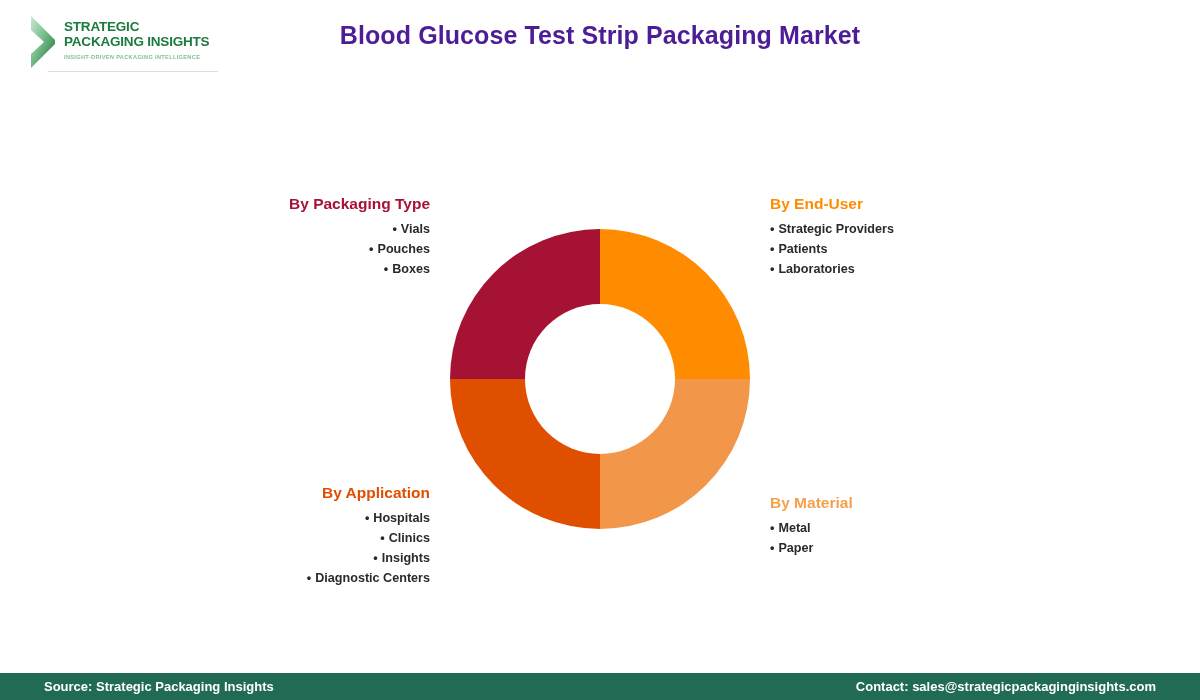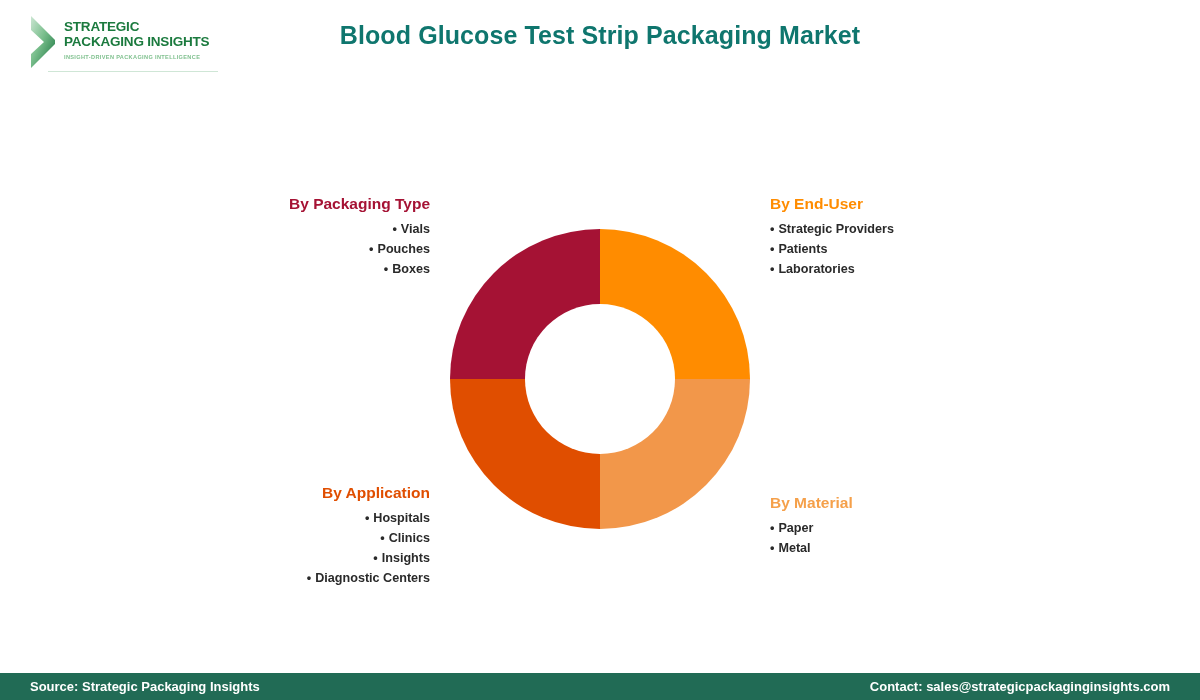--- a/index.html
+++ b/index.html
@@ -133,21 +133,21 @@
   #footer {
     position: absolute;
     left: 0;
     bottom: 0;
     width: 1200px;
     height: 27px;
     background: #216B55;
     display: flex;
     align-items: center;
     justify-content: space-between;
-    padding: 0 30px;
+    padding: 0 44px;
   }
   .footer-text {
     font-size: 13px;
     font-weight: bold;
     color: #ffffff;
     white-space: nowrap;
   }
 </style>
 </head>
 <body>
@@ -168,21 +168,21 @@
       </svg>
     </div>
     <div id="logo-text">
       <div class="logo-line">STRATEGIC</div>
       <div class="logo-line">PACKAGING INSIGHTS</div>
     </div>
     <div id="logo-tagline">INSIGHT-DRIVEN PACKAGING INTELLIGENCE</div>
     <div id="logo-rule"></div>
   </div>
 
-  <div id="title" style="color: #0f766e;">Blood Glucose Test Strip Packaging Market</div>
+  <div id="title" style="color: #4c1d95;">Blood Glucose Test Strip Packaging Market</div>
 
   <div id="donut">
     <svg width="300" height="300" viewBox="0 0 300 300" xmlns="http://www.w3.org/2000/svg">
       <path id="slice-0" d="M150 150 L150 0 A150 150 0 0 1 300 150 Z" fill="#FF8C00"></path>
       <path id="slice-1" d="M150 150 L300 150 A150 150 0 0 1 150 300 Z" fill="#F2974A"></path>
       <path id="slice-2" d="M150 150 L150 300 A150 150 0 0 1 0 150 Z" fill="#E04E00"></path>
       <path id="slice-3" d="M150 150 L0 150 A150 150 0 0 1 150 0 Z" fill="#A51234"></path>
     </svg>
     <div id="donut-hole"></div>
   </div>
@@ -211,22 +211,22 @@
       <li><span class="bullet">•</span><span>Hospitals</span></li>
       <li><span class="bullet">•</span><span>Clinics</span></li>
       <li><span class="bullet">•</span><span>Insights</span></li>
       <li><span class="bullet">•</span><span>Diagnostic Centers</span></li>
     </ul>
   </div>
 
   <div class="seg align-left" id="seg-material">
     <div class="seg-title" style="color: rgb(245, 160, 74);">By Material</div>
     <ul class="seg-list">
+      <li><span class="bullet">•</span><span>Metal</span></li>
       <li><span class="bullet">•</span><span>Paper</span></li>
-      <li><span class="bullet">•</span><span>Metal</span></li>
     </ul>
   </div>
 
   <div id="footer" style="background: rgb(33, 107, 85);">
     <div class="footer-text">Source: Strategic Packaging Insights</div>
     <div class="footer-text">Contact: sales@strategicpackaginginsights.com</div>
   </div>
 
 </div>
 

